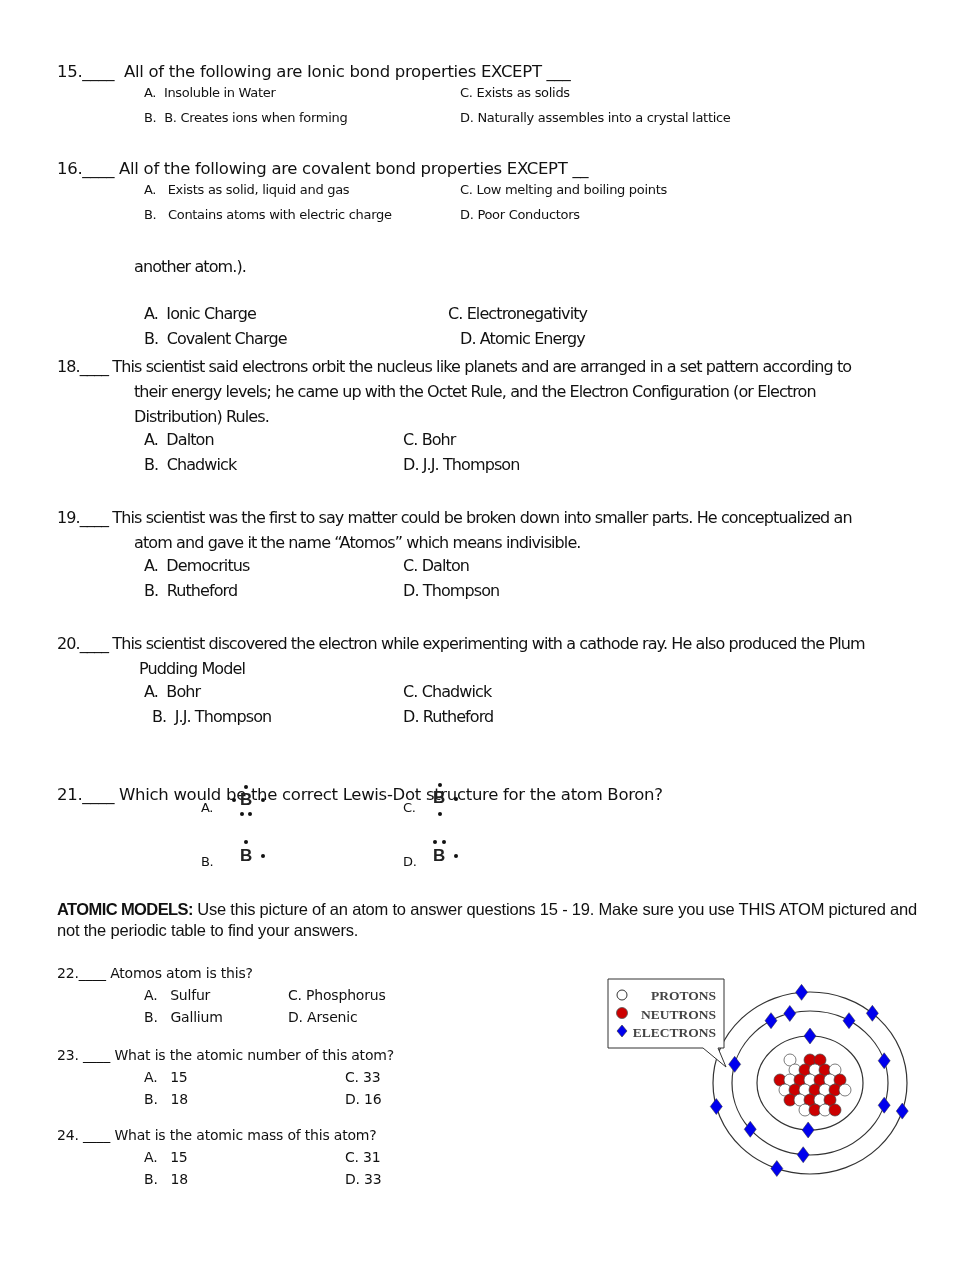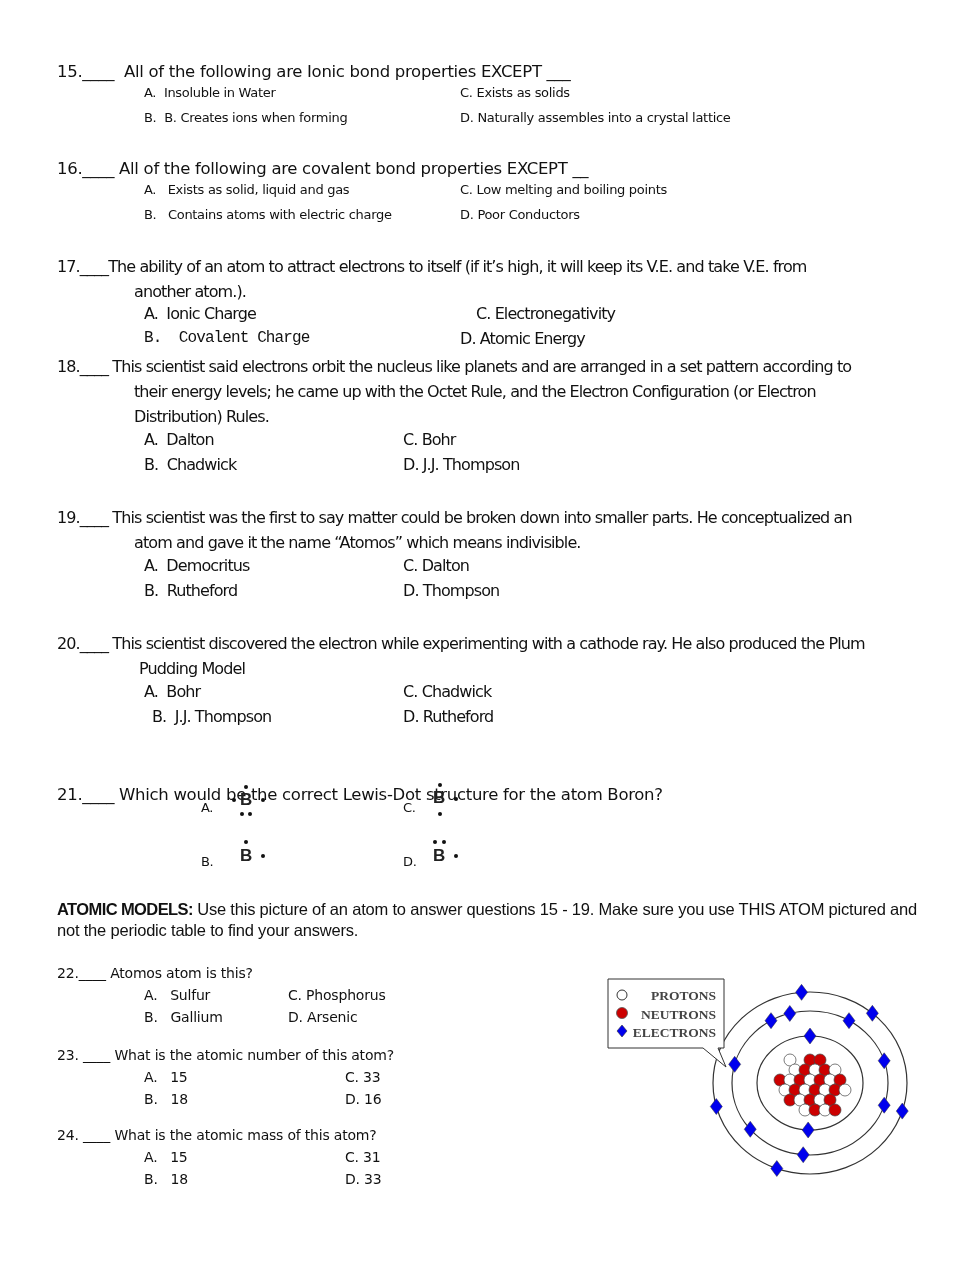--- a/index.html
+++ b/index.html
@@ -33,26 +33,25 @@
 
 <div class="q" style="top:156px;">
   <div class="stem"><span>16.____</span> <span>All of the following are covalent bond properties EXCEPT __</span></div>
 </div>
 <div class="opt" style="left:144px; top:182px;"><span>A.</span>&nbsp;&nbsp; <span>Exists as solid, liquid and gas</span></div>
 <div class="opt" style="left:144px; top:207px;"><span>B.</span>&nbsp;&nbsp; <span>Contains atoms with electric charge</span></div>
 <div class="opt" style="left:460px; top:182px;"><span>C.</span> <span>Low melting and boiling points</span></div>
 <div class="opt" style="left:460px; top:207px;"><span>D.</span> <span>Poor Conductors</span></div>
 
 <div class="q narrow" style="top:254px;">
-  <div class="stem"><span>17.____</span><span>The ability of an atom to attract electrons to itself (if it’s high, it will keep its V.E. and take V.E. from</span></div>
   <div class="cont">another atom.).</div>
 </div>
 <div class="opt narrow" style="left:144px; top:304px;"><span>A.</span>&nbsp;&nbsp;<span>Ionic Charge</span></div>
-<div class="opt narrow" style="left:144px; top:329px;font-family:Liberation Mono, monospace;"><span>B.</span>&nbsp;&nbsp;<span>Covalent Charge</span></div>
-<div class="opt narrow" style="left:476px; top:304px;"><span>C.</span> <span>Electronegativity</span></div>
+<div class="opt narrow" style="left:144px; top:329px;"><span>B.</span>&nbsp;&nbsp;<span>Covalent Charge</span></div>
+<div class="opt narrow" style="left:448px; top:304px;"><span>C.</span> <span>Electronegativity</span></div>
 <div class="opt narrow" style="left:460px; top:329px;"><span>D.</span> <span>Atomic Energy</span></div>
 
 <div class="q narrow" style="top:354px;">
   <div class="stem"><span>18.____</span> <span>This scientist said electrons orbit the nucleus like planets and are arranged in a set pattern according to</span></div>
   <div class="cont">their energy levels; he came up with the Octet Rule, and the Electron Configuration (or Electron</div>
   <div class="cont">Distribution) Rules.</div>
 </div>
 <div class="opt narrow" style="left:144px; top:430px;"><span>A.</span>&nbsp;&nbsp;<span>Dalton</span></div>
 <div class="opt narrow" style="left:144px; top:455px;"><span>B.</span>&nbsp;&nbsp;<span>Chadwick</span></div>
 <div class="opt narrow" style="left:403px; top:430px;"><span>C.</span> <span>Bohr</span></div>

